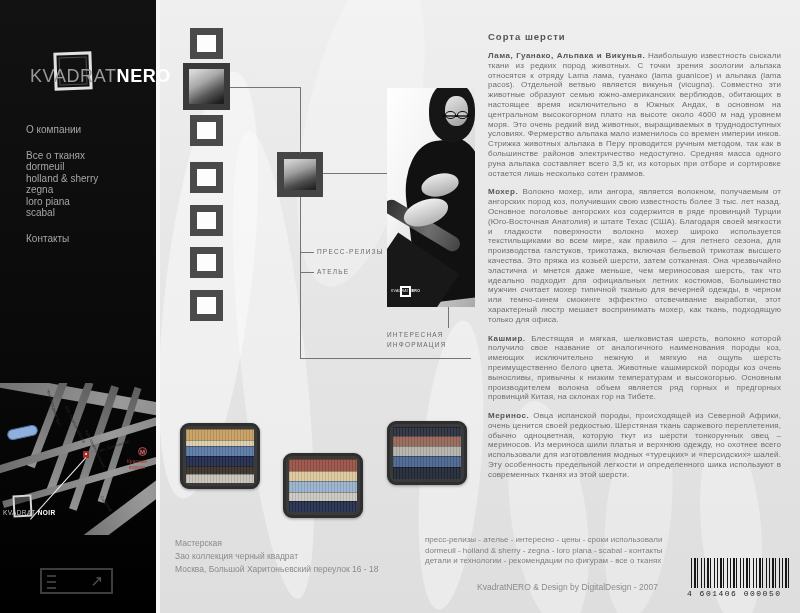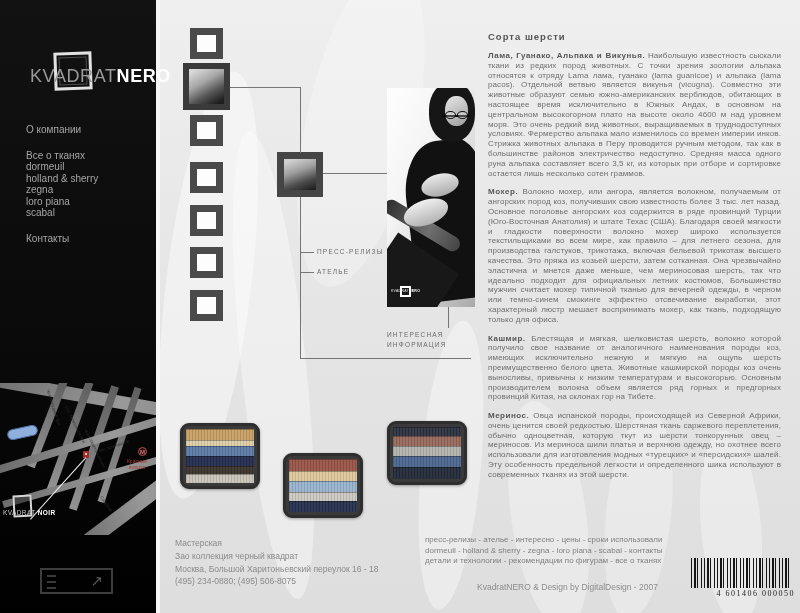--- a/index.html
+++ b/index.html
@@ -138,22 +138,22 @@
 
   
   .workshop { position:absolute; left:175px; top:537px; font-size:8.5px; line-height:12.8px; color:#8a8a8a; }
   .footer-links { position:absolute; left:425px; top:535px; font-size:8px; line-height:10.5px; color:#808080; }
   .flink { cursor:pointer; }
   .credit { position:absolute; left:477px; top:582px; font-size:8.5px; color:#8c8c8c; }
 
   .barcode { position:absolute; left:687px; top:556px; width:108px; height:46px; }
   .bars { position:absolute; left:4px; top:2px; width:100px; height:30px;
           background:repeating-linear-gradient(90deg,#161616 0 1px,transparent 1px 3px,#161616 3px 5px,transparent 5px 6px,#161616 6px 7px,transparent 7px 10px,#161616 10px 11px,transparent 11px 13px); }
-  .bc-num { position:absolute; left:0; top:33px; width:108px; text-align:right;
-            font-family:Liberation Serif, serif; font-size:8px; letter-spacing:1.5px; color:#1c1c1c; }
+  .bc-num { position:absolute; left:0; top:33px; width:108px; text-align:left;
+            font-family:Liberation Mono, monospace; font-size:8px; letter-spacing:1.5px; color:#1c1c1c; }
 </style>
 </head>
 <body>
 
 <div class="main">
   <div class="edge-strip"></div>
   <div class="blade b1"></div>
   <div class="blade b2"></div>
   <div class="blade b3"></div>
   <div class="blade b4"></div>
@@ -281,21 +281,20 @@
     <div class="stripe" style="background-color: rgb(151, 104, 90); flex-grow: 9;"></div>
     <div class="stripe" style="background-color: rgb(180, 178, 173); flex-grow: 10;"></div>
     <div class="stripe" style="background-color: rgb(76, 102, 144); flex-grow: 11;"></div>
     <div class="stripe" style="background-color: rgb(34, 41, 56); flex-grow: 12;"></div>
   </div>
 
 <div class="workshop">
   <div>Мастерская</div>
   <div>Зао коллекция черный квадрат</div>
   <div>Москва, Большой Харитоньевский переулок 16 - 18</div>
-  <div>(495) 234-0880; (495) 506-8075</div>
 </div>
 
 <div class="footer-links">
   <div class="flink">пресс-релизы - ателье - интересно - цены - сроки использовали</div>
   <div class="flink">dormeuil - holland &amp; sherry - zegna - loro piana - scabal - контакты</div>
   <div class="flink">детали и технологии - рекомендации по фигурам - все о тканях</div>
 </div>
 
 <div class="credit">KvadratNERO &amp; Design by DigitalDesign - 2007</div>
 

